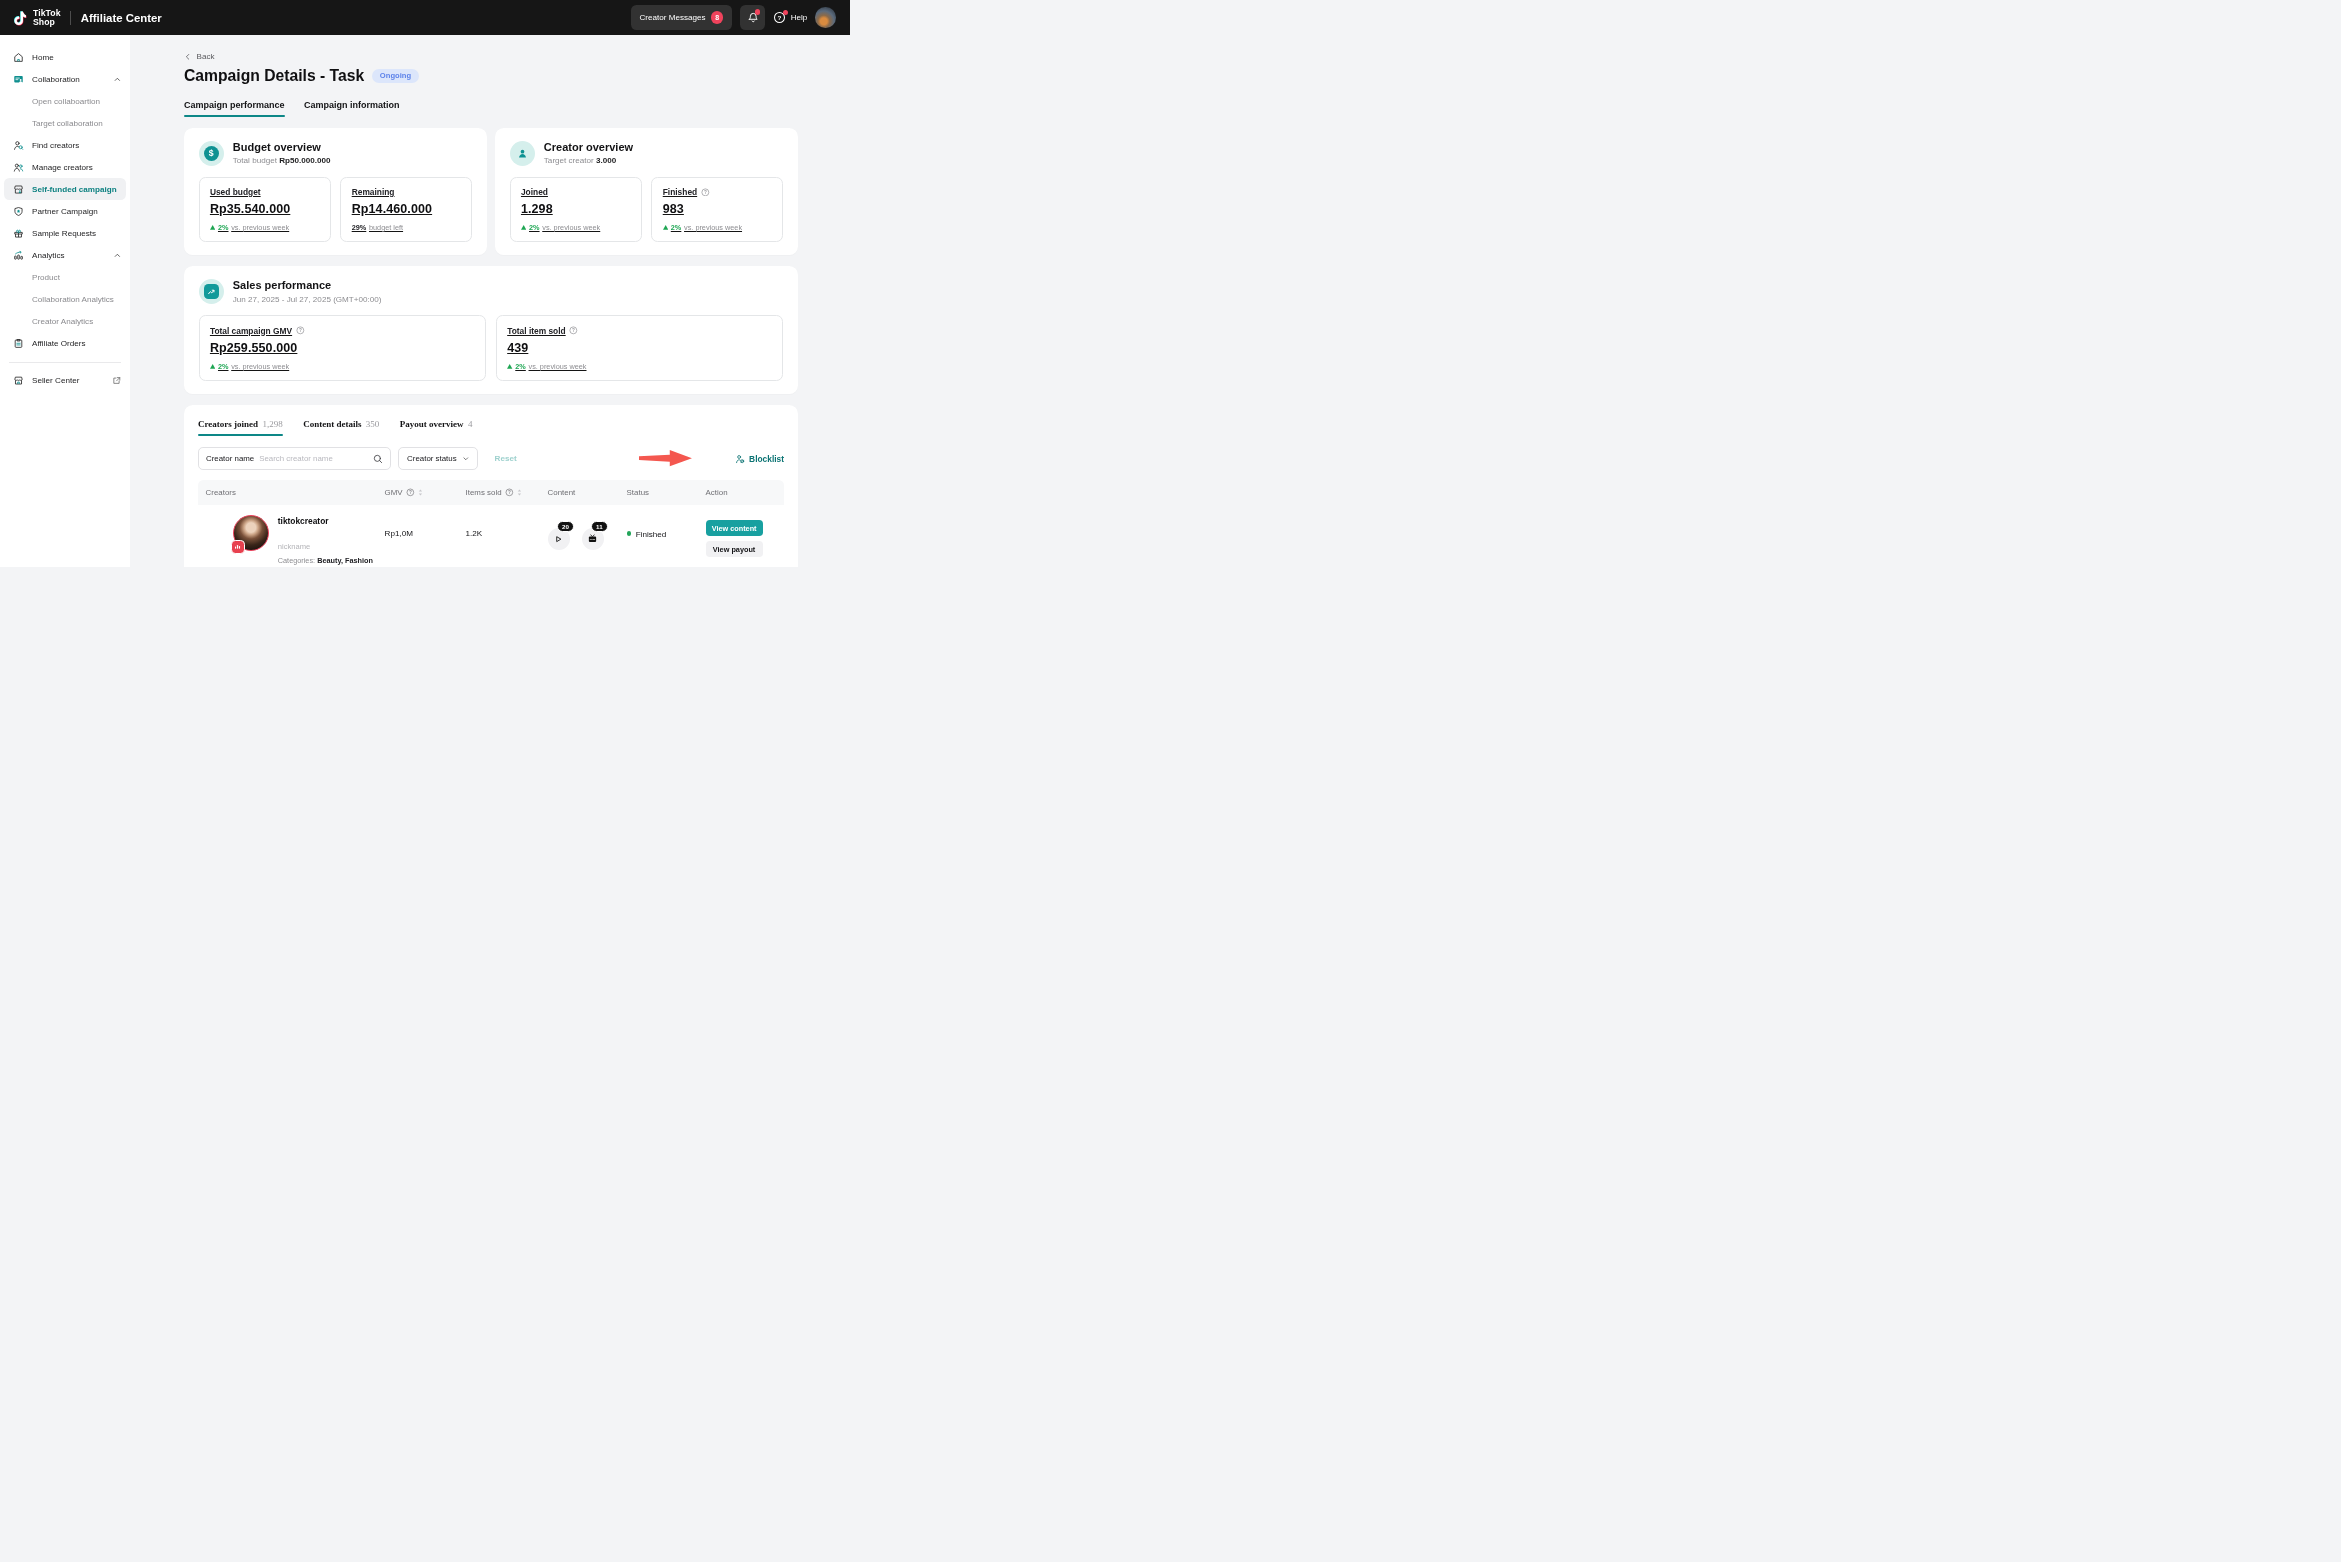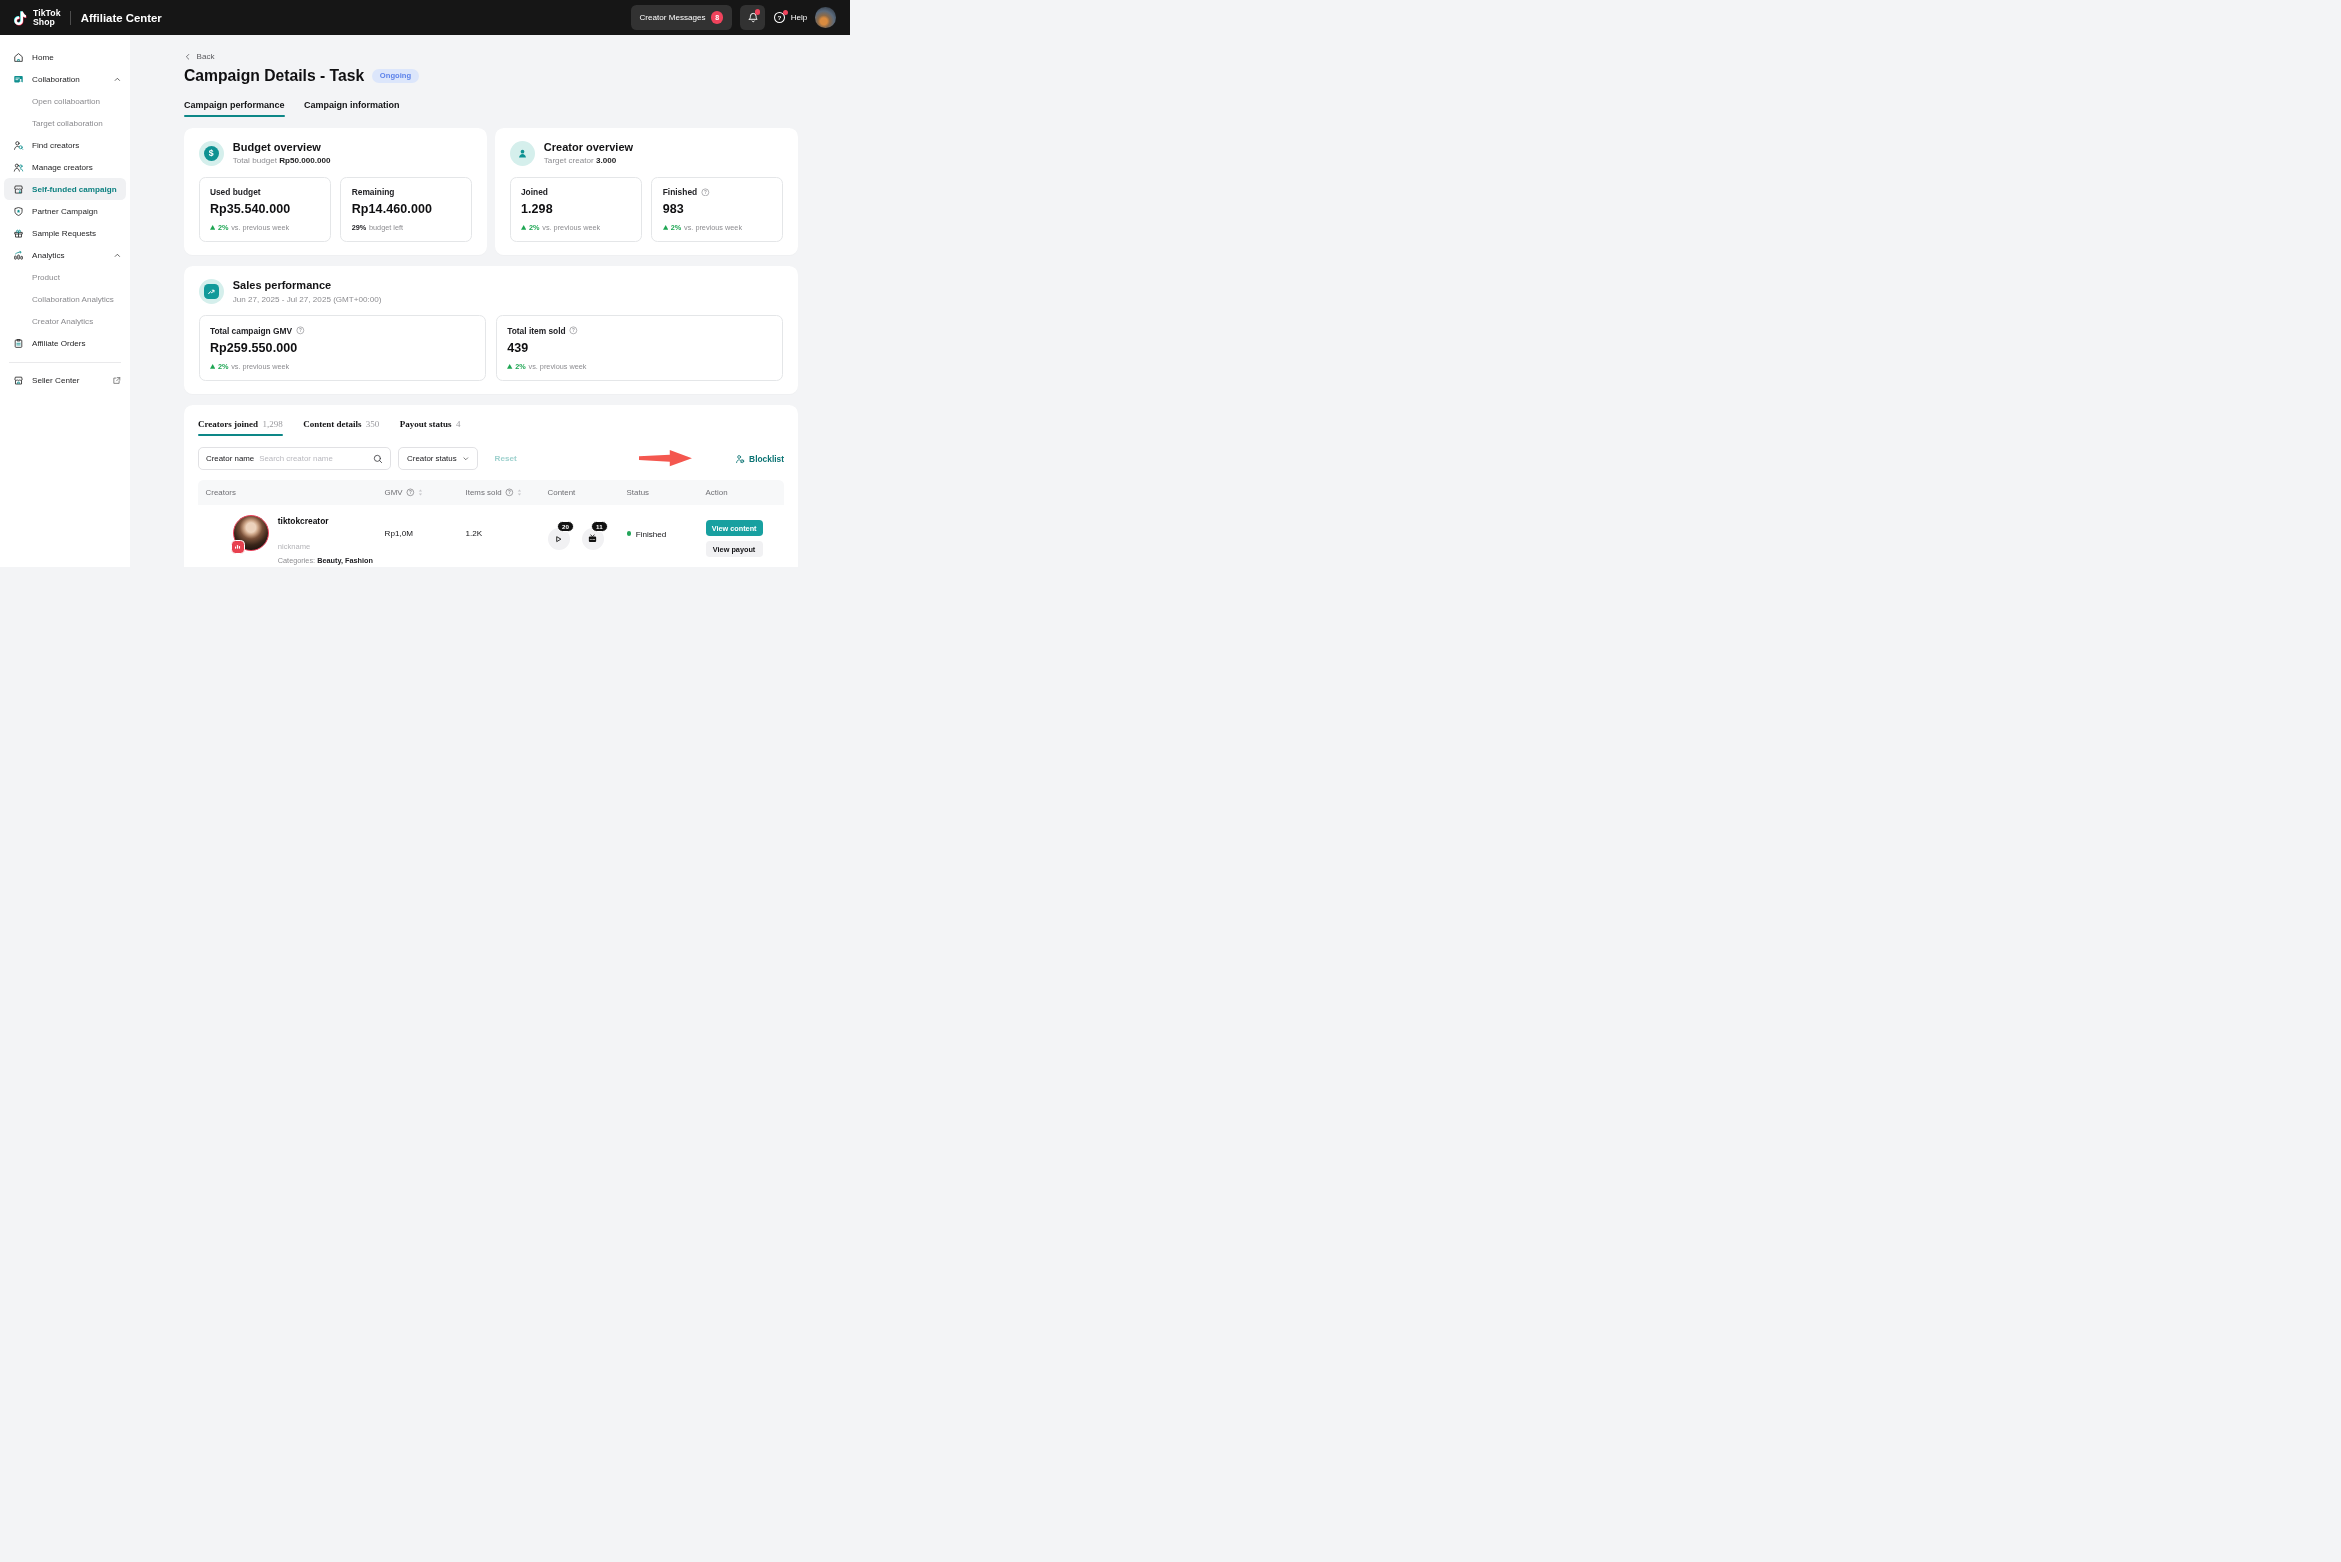--- a/index.html
+++ b/index.html
@@ -54,21 +54,21 @@
   .cards-row{display:flex;gap:8.1px;margin-top:11px;}
   .card{background:#fff;border-radius:8.7px;padding:13px 14.6px;box-shadow:0 0.5px 1.1px rgba(0,0,0,.02);}
   .half{flex:1;}
   .card-head{display:flex;gap:9.2px;align-items:flex-start;}
   .icon-bubble{width:25px;height:25px;border-radius:50%;background:#d5efec;display:flex;align-items:center;justify-content:center;flex:none;}
   .dollar-inner{width:15px;height:15px;border-radius:50%;background:#0f9292;color:#fff;font-weight:700;font-size:8.7px;display:flex;align-items:center;justify-content:center;}
   .sales-inner{width:15px;height:15px;border-radius:4.3px;background:#129a9a;display:flex;align-items:center;justify-content:center;}
   .card-title{font-size:11px;font-weight:700;color:#131315;}
   .card-sub{font-size:8.1px;color:#8d8d91;margin-top:3.8px;}
   .card-sub b{color:#1d1d1f;font-weight:700;}
-  .stat-grid{display:grid;grid-template-columns:1fr 1fr;gap:9.8px;margin-top:11px;}
+  .stat-grid{display:grid;grid-template-columns:1fr 1fr;gap:9.8px;margin-top:11px;text-decoration:underline;}
   .stat-box{border:0.5px solid #e4e6e8;border-radius:6.5px;padding:9.2px 10.3px;}
   .stat-label{font-size:8.4px;font-weight:600;color:#222226;display:flex;align-items:center;gap:3.8px;}
   .stat-value{font-size:12.5px;font-weight:800;color:#0f0f11;margin-top:5.4px;letter-spacing:0.1px;}
   .stat-delta{margin-top:7px;font-size:7.3px;color:#8d8d91;display:flex;align-items:center;gap:2.7px;}
   .delta-green{color:#1ea653;font-weight:700;}
   .note-dark{color:#222226;font-weight:700;}
 
   
   .bottom-card{margin-top:11px;border-radius:8.7px;padding:14px 14px 33px;}
   .bc-tabs{display:flex;gap:20.6px;font-family:Liberation Serif, serif;}
@@ -480,21 +480,21 @@
     <div class="bc-tabs">
       <div class="bc-tab active">
         <span>Creators joined</span>
         <span class="bc-count">1,298</span>
       </div>
       <div class="bc-tab">
         <span>Content details</span>
         <span class="bc-count">350</span>
       </div>
       <div class="bc-tab">
-        <span>Payout status</span>
+        <span>Payout overview</span>
         <span class="bc-count">4</span>
       </div>
     </div>
 
     <div class="filter-row">
       <div class="search-box">
         <span class="search-label">Creator name</span>
         <input class="search-input" placeholder="Search creator name" style="">
         <span>
           <svg width="9.8" height="9.8" viewBox="0 0 18 18" fill="none" stroke="#3a3a3e" stroke-width="1.5" stroke-linecap="round">

